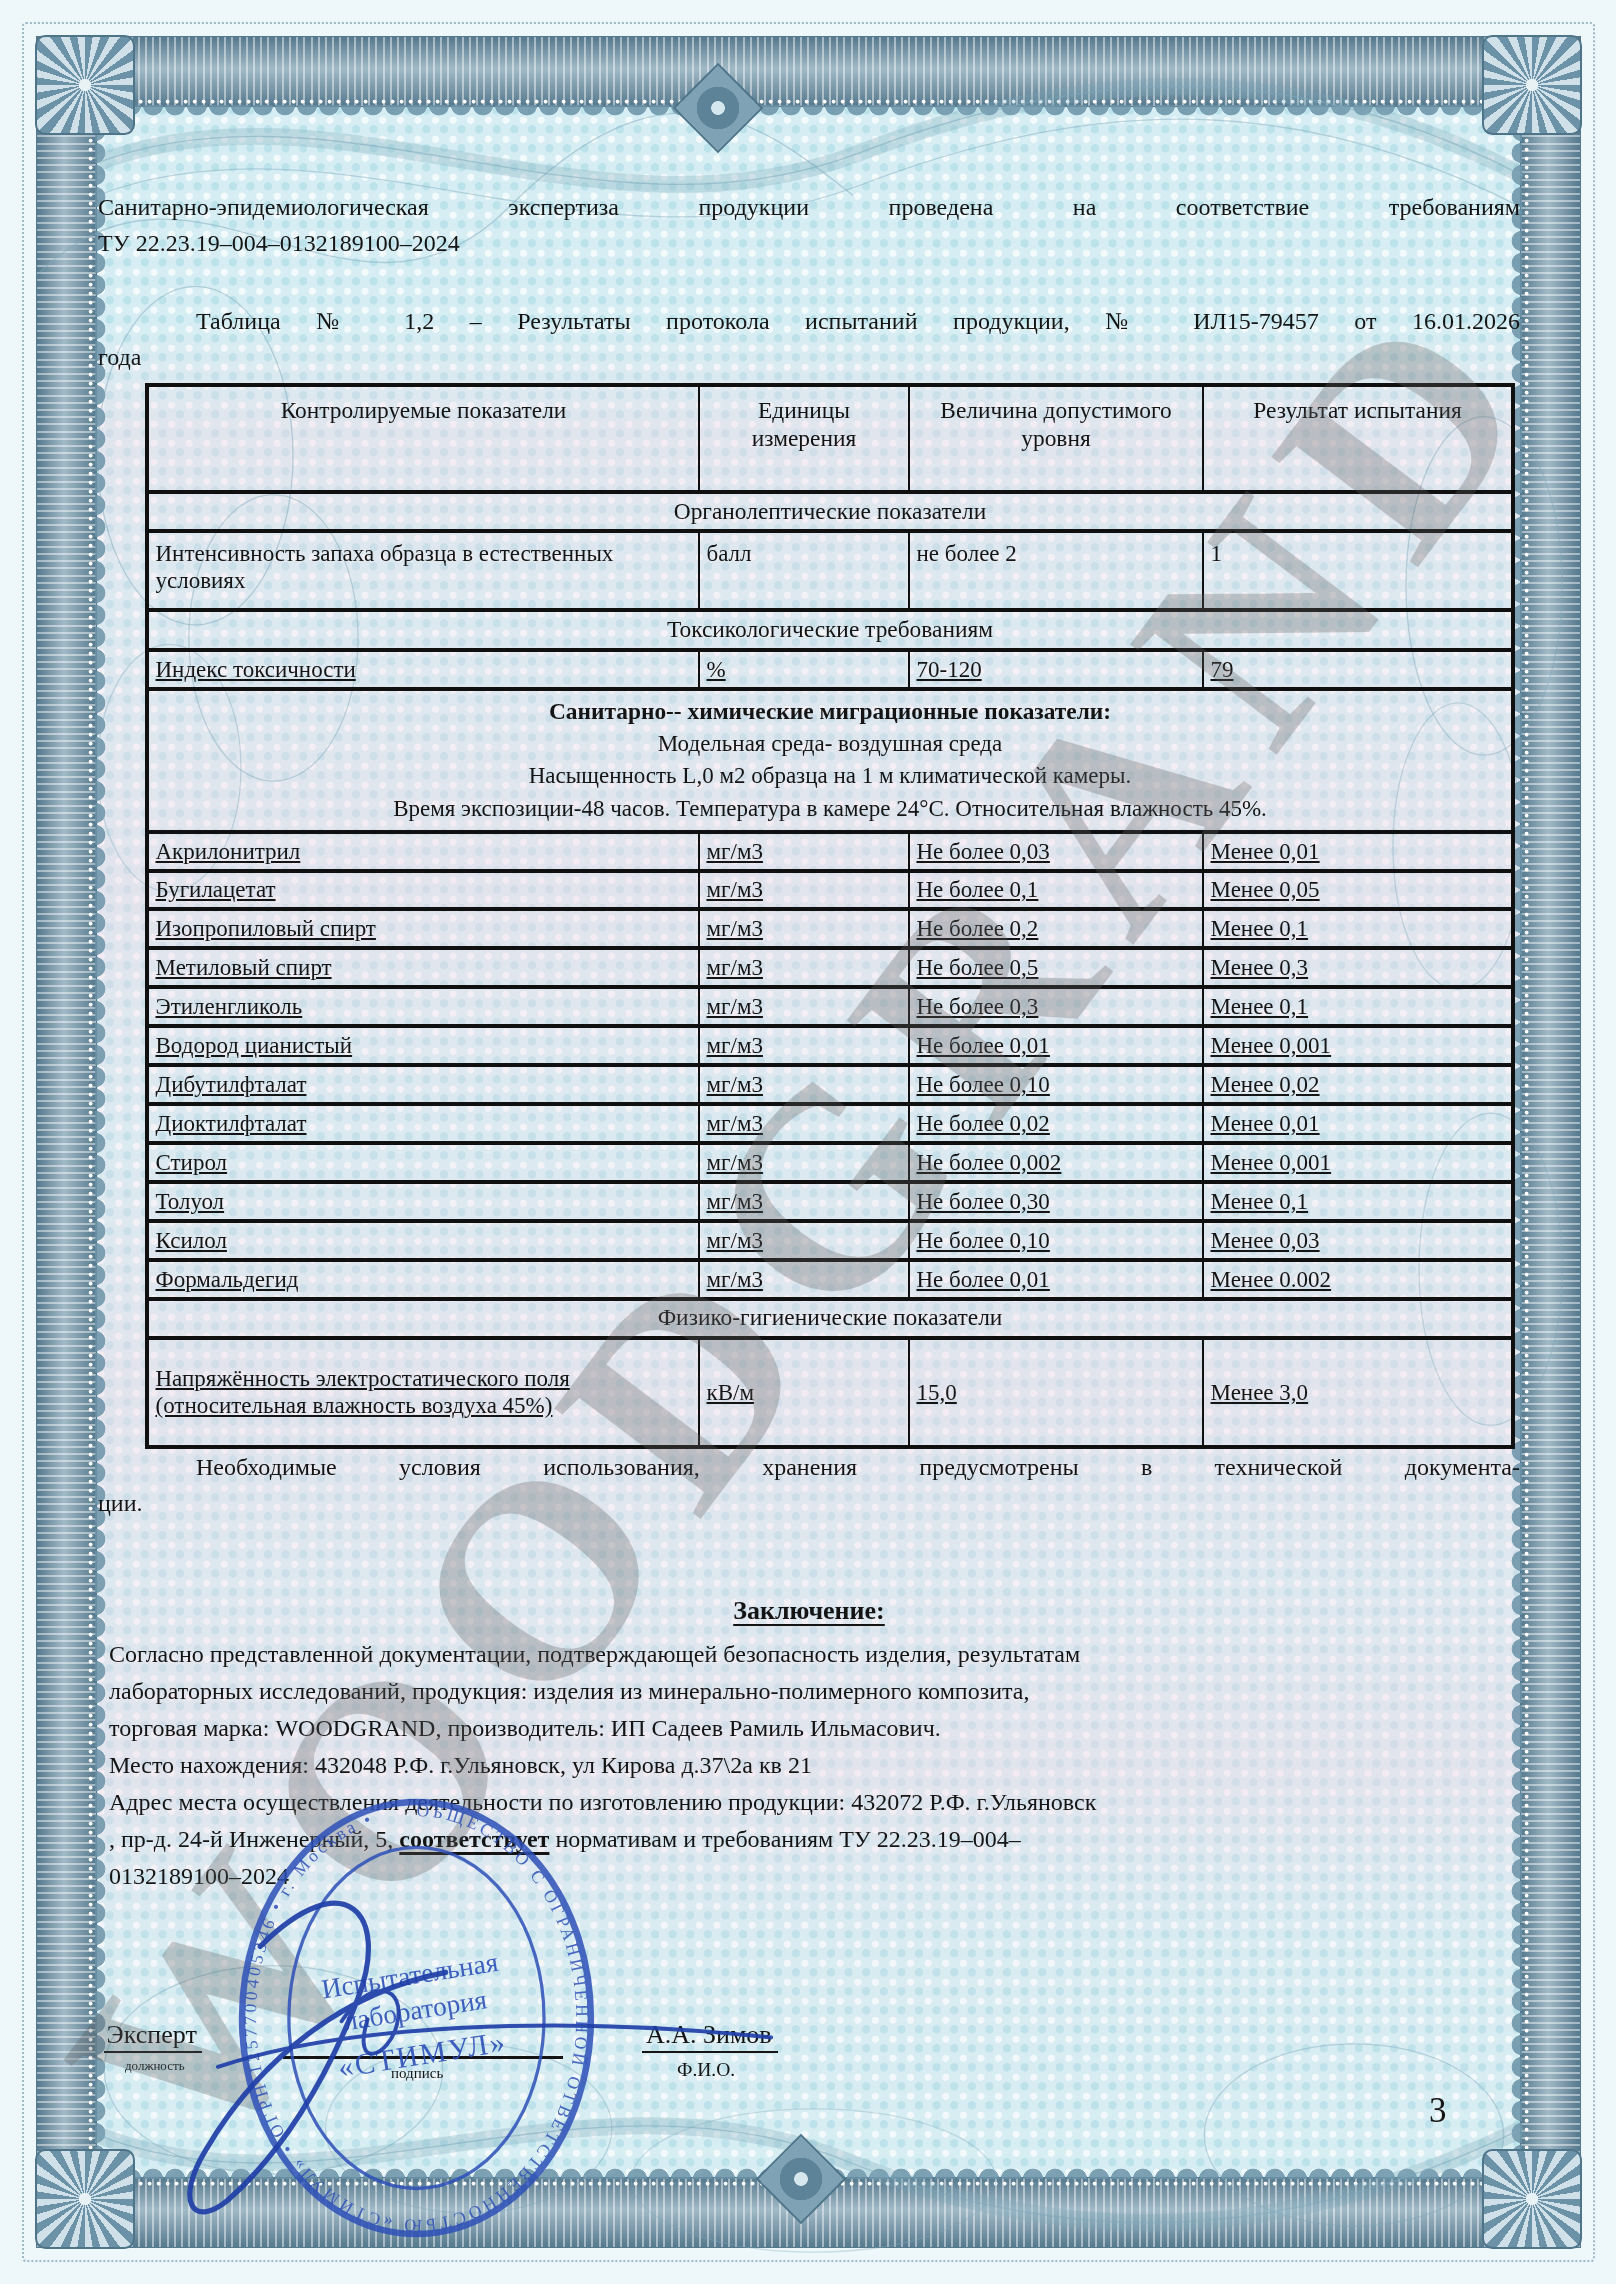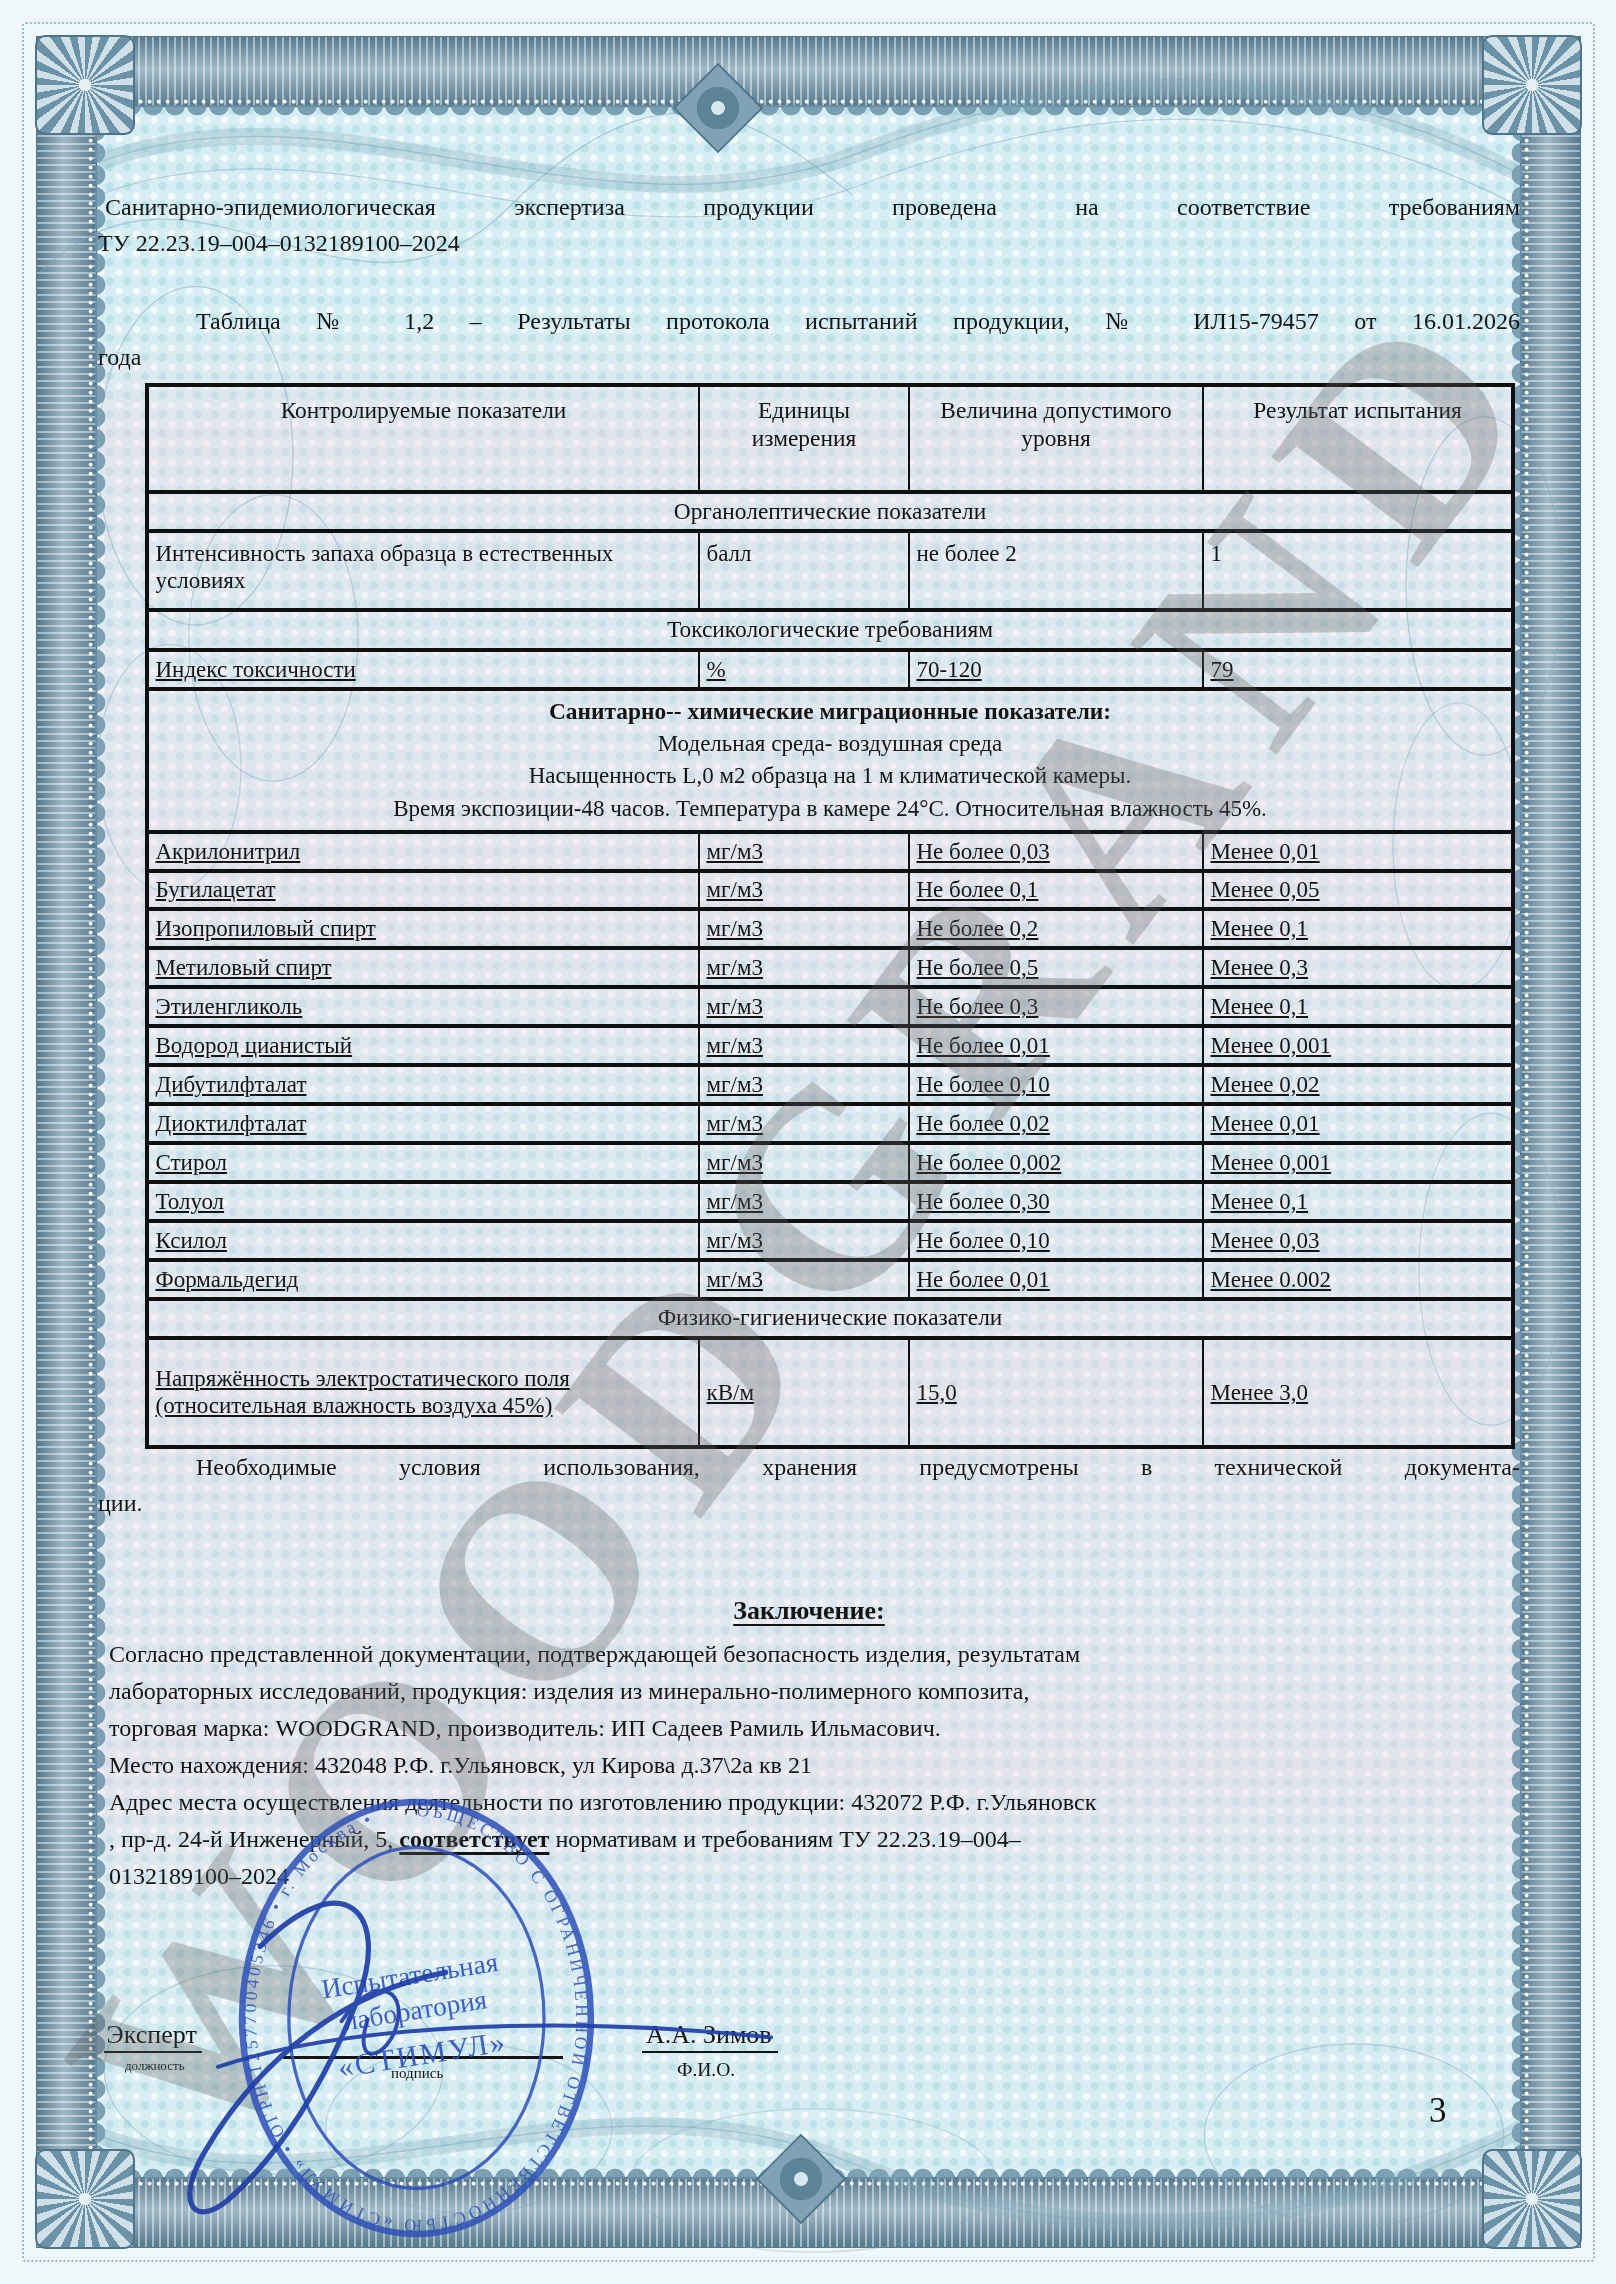--- a/index.html
+++ b/index.html
@@ -83,21 +83,21 @@
   
   .watermark{
     position:absolute; z-index:5; left:-365px; top:1060px; width:2343px;
     text-align:center; font-size:280px; font-weight:bold; letter-spacing:33px;
     color:rgba(95,95,95,.30);
     transform:rotate(-53deg); transform-origin:center;
     pointer-events:none; white-space:nowrap;
   }
   
   .tblock{position:absolute; left:98px; width:1422px; z-index:4; font-size:24px; line-height:36px;}
-  .justify-full{text-align:justify; text-align-last:justify;padding-left:7px;}
+  .justify-full{text-align:justify; text-align-last:justify;}
   .p-header{top:189px;}
   .p-caption{top:303px;}
   .cap-first{padding-left:98px;}
   .p-conditions{top:1449px;}
   .cond-first{padding-left:98px;}
   .conclusion-head{top:1593px; text-align:center; font-weight:bold; font-size:26px;}
   .conclusion-head span{text-decoration:underline; text-underline-offset:4.6px; text-decoration-thickness:2px;}
   .p-conclusion{top:1636px; line-height:37px;padding-left:11px;}
   .emph{font-weight:bold; text-decoration:underline; text-underline-offset:4.6px; text-decoration-thickness:2.6px;}
   

